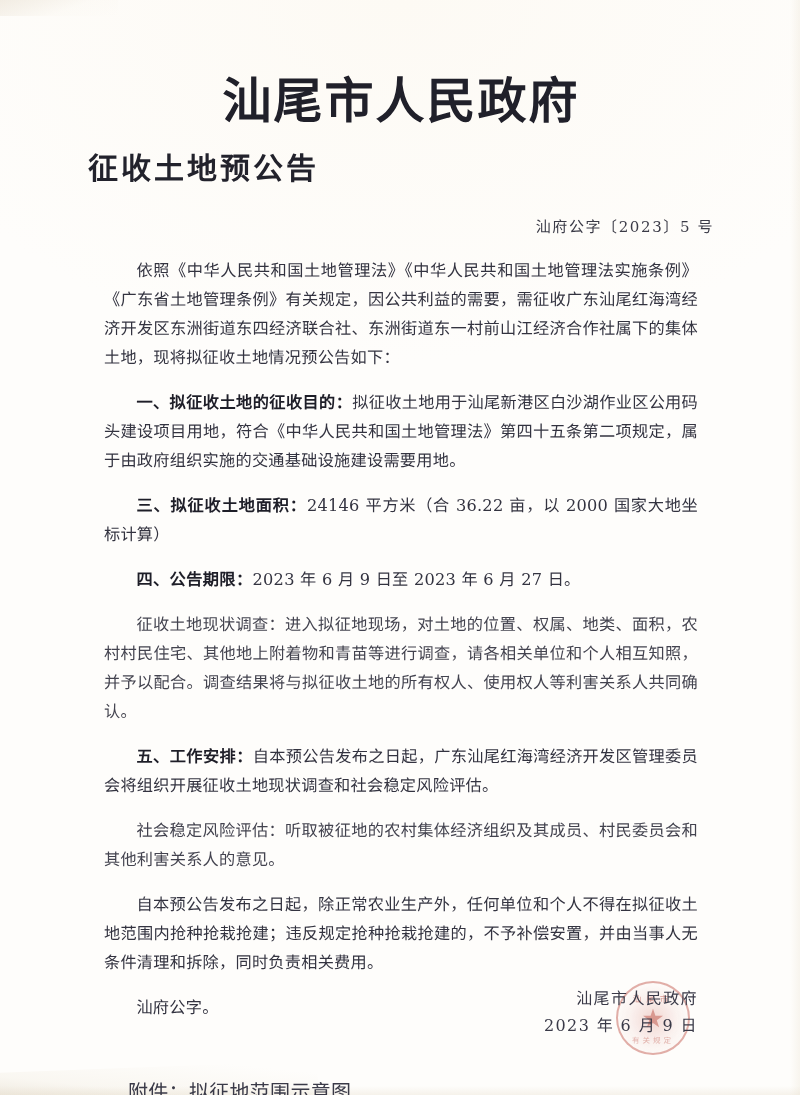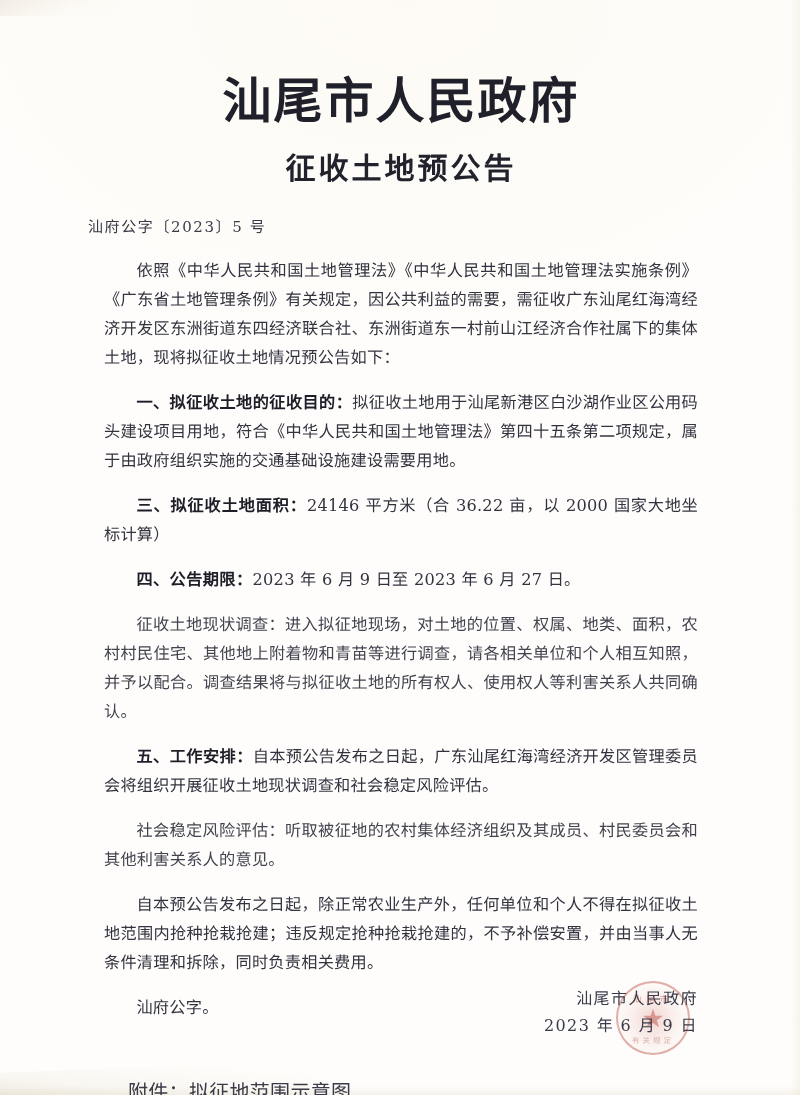--- a/index.html
+++ b/index.html
@@ -72,32 +72,32 @@
     font-family: "DejaVu Sans", "Liberation Sans", sans-serif;
     font-weight: 700;
     font-size: 49px;
     line-height: 1.16;
     letter-spacing: 2px;
     color: #20202a;
   }
   .sub-title {
     margin: 0;
     padding-top: 20px;
-    text-align: center;
+    text-align: left;
     font-family: "DejaVu Sans", "Liberation Sans", sans-serif;
     font-weight: 700;
     font-size: 30px;
     line-height: 1.2;
     letter-spacing: 3px;
     color: #22222c;
   }
   .doc-number {
     margin: 0;
     padding-top: 28px;
-    text-align: left;
+    text-align: right;
     font-size: 15px;
     letter-spacing: 1.6px;
     color: #3b3b47;
   }
 
   
   .body-block {
     margin-top: 20px;
     font-size: 16.2px;
     line-height: 29px;

